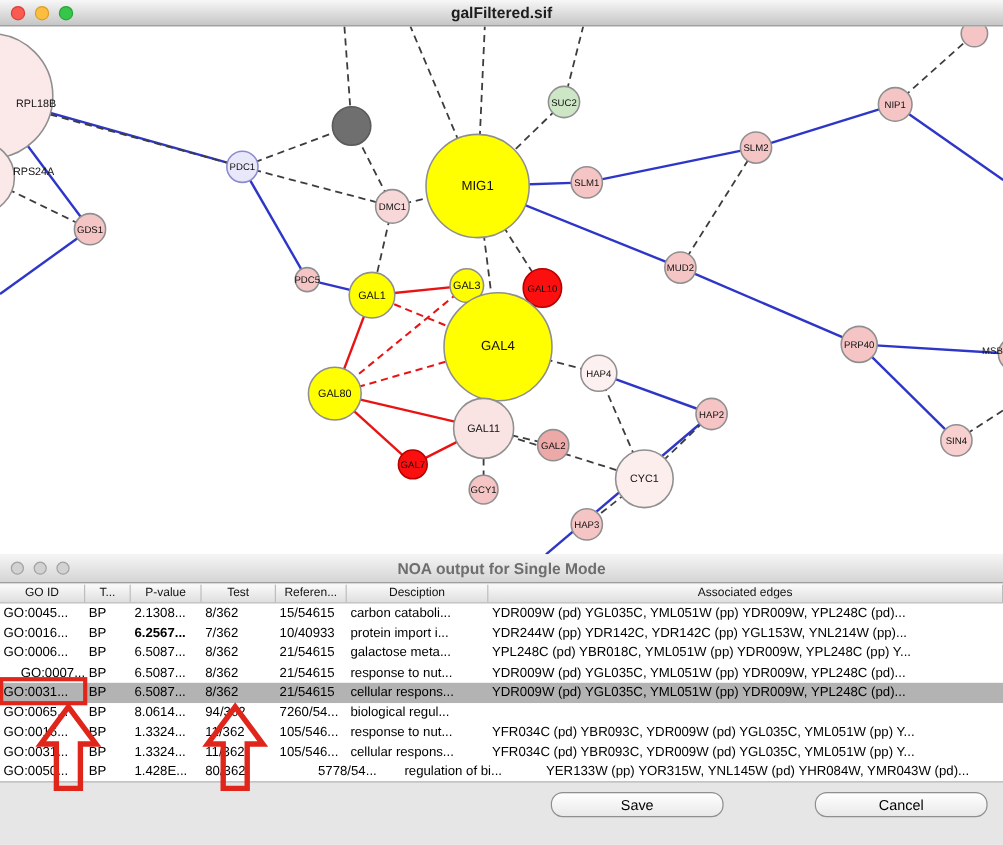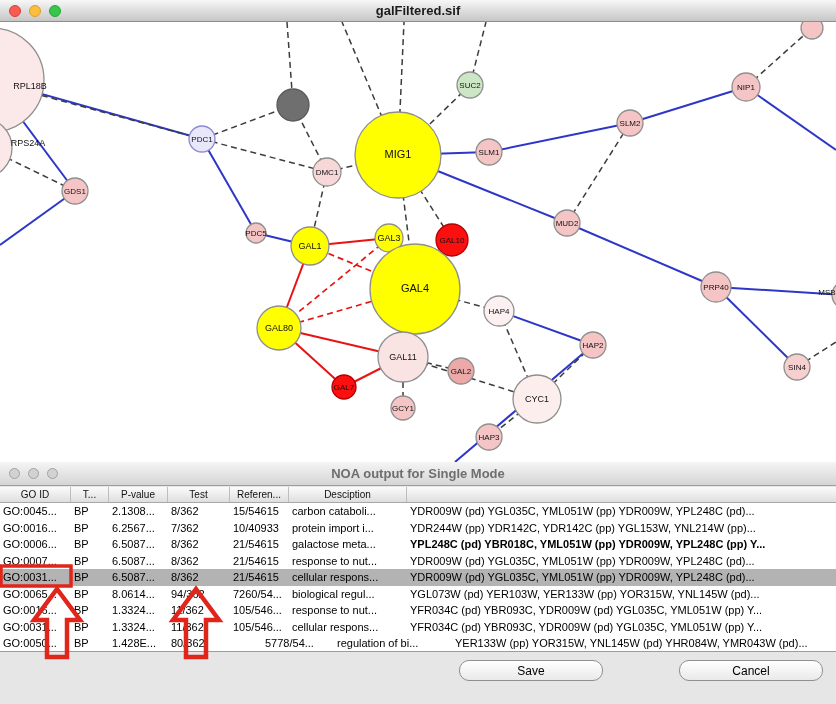--- a/index.html
+++ b/index.html
@@ -175,51 +175,52 @@
       <span class="title">NOA output for Single Mode</span>
     </header>
     <div class="table">
       <div class="thead" id="thead">
           <div class="th" style="width: 71px;">GO ID</div>
           <div class="th" style="width: 38px;">T...</div>
           <div class="th" style="width: 59px;">P-value</div>
           <div class="th" style="width: 62px;">Test</div>
           <div class="th" style="width: 59px;">Referen...</div>
           <div class="th" style="width: 118px;">Desciption</div>
+          <div class="th" style="width: 429px; flex: 1 1 auto;">Associated edges</div>
         </div>
       <div class="tbody" id="tbody">
           <div class="tr">
             <div class="td" style="width: 71px;">GO:0045...</div>
             <div class="td" style="width: 38px;">BP</div>
             <div class="td" style="width: 59px;">2.1308...</div>
             <div class="td" style="width: 62px;">8/362</div>
             <div class="td" style="width: 59px;">15/54615</div>
             <div class="td" style="width: 118px;">carbon cataboli...</div>
             <div class="td" style="width: 429px; flex: 1 1 auto;">YDR009W (pd) YGL035C, YML051W (pp) YDR009W, YPL248C (pd)...</div>
           </div>
           <div class="tr">
             <div class="td" style="width: 71px;">GO:0016...</div>
             <div class="td" style="width: 38px;">BP</div>
-            <div class="td" style="width: 59px;">6.2567...</div>
+            <div class="td" style="width: 59px; font-weight: bold;">6.2567...</div>
             <div class="td" style="width: 62px;">7/362</div>
             <div class="td" style="width: 59px;">10/40933</div>
             <div class="td" style="width: 118px;">protein import i...</div>
             <div class="td" style="width: 429px; flex: 1 1 auto;">YDR244W (pp) YDR142C, YDR142C (pp) YGL153W, YNL214W (pp)...</div>
           </div>
           <div class="tr">
             <div class="td" style="width: 71px;">GO:0006...</div>
             <div class="td" style="width: 38px;">BP</div>
             <div class="td" style="width: 59px;">6.5087...</div>
             <div class="td" style="width: 62px;">8/362</div>
             <div class="td" style="width: 59px;">21/54615</div>
             <div class="td" style="width: 118px;">galactose meta...</div>
-            <div class="td" style="width: 429px; flex: 1 1 auto; font-weight: bold;">YPL248C (pd) YBR018C, YML051W (pp) YDR009W, YPL248C (pp) Y...</div>
-          </div>
-          <div class="tr">
-            <div class="td" style="width: 71px;">GO:0007...</div>
+            <div class="td" style="width: 429px; flex: 1 1 auto;">YPL248C (pd) YBR018C, YML051W (pp) YDR009W, YPL248C (pp) Y...</div>
+          </div>
+          <div class="tr">
+            <div class="td" style="width: 71px; text-align: right;">GO:0007...</div>
             <div class="td" style="width: 38px;">BP</div>
             <div class="td" style="width: 59px;">6.5087...</div>
             <div class="td" style="width: 62px;">8/362</div>
             <div class="td" style="width: 59px;">21/54615</div>
             <div class="td" style="width: 118px;">response to nut...</div>
             <div class="td" style="width: 429px; flex: 1 1 auto;">YDR009W (pd) YGL035C, YML051W (pp) YDR009W, YPL248C (pd)...</div>
           </div>
           <div class="tr selected">
             <div class="td" style="width: 71px;">GO:0031...</div>
             <div class="td" style="width: 38px;">BP</div>
@@ -229,21 +230,20 @@
             <div class="td" style="width: 118px;">cellular respons...</div>
             <div class="td" style="width: 429px; flex: 1 1 auto;">YDR009W (pd) YGL035C, YML051W (pp) YDR009W, YPL248C (pd)...</div>
           </div>
           <div class="tr">
             <div class="td" style="width: 71px;">GO:0065...</div>
             <div class="td" style="width: 38px;">BP</div>
             <div class="td" style="width: 59px;">8.0614...</div>
             <div class="td" style="width: 62px;">94/362</div>
             <div class="td" style="width: 59px;">7260/54...</div>
             <div class="td" style="width: 118px;">biological regul...</div>
-            <div class="td" style="width: 429px; flex: 1 1 auto;">YGL073W (pd) YER103W, YER133W (pp) YOR315W, YNL145W (pd)...</div>
           </div>
           <div class="tr">
             <div class="td" style="width: 71px;">GO:0016...</div>
             <div class="td" style="width: 38px;">BP</div>
             <div class="td" style="width: 59px;">1.3324...</div>
             <div class="td" style="width: 62px;">11/362</div>
             <div class="td" style="width: 59px;">105/546...</div>
             <div class="td" style="width: 118px;">response to nut...</div>
             <div class="td" style="width: 429px; flex: 1 1 auto;">YFR034C (pd) YBR093C, YDR009W (pd) YGL035C, YML051W (pp) Y...</div>
           </div>

